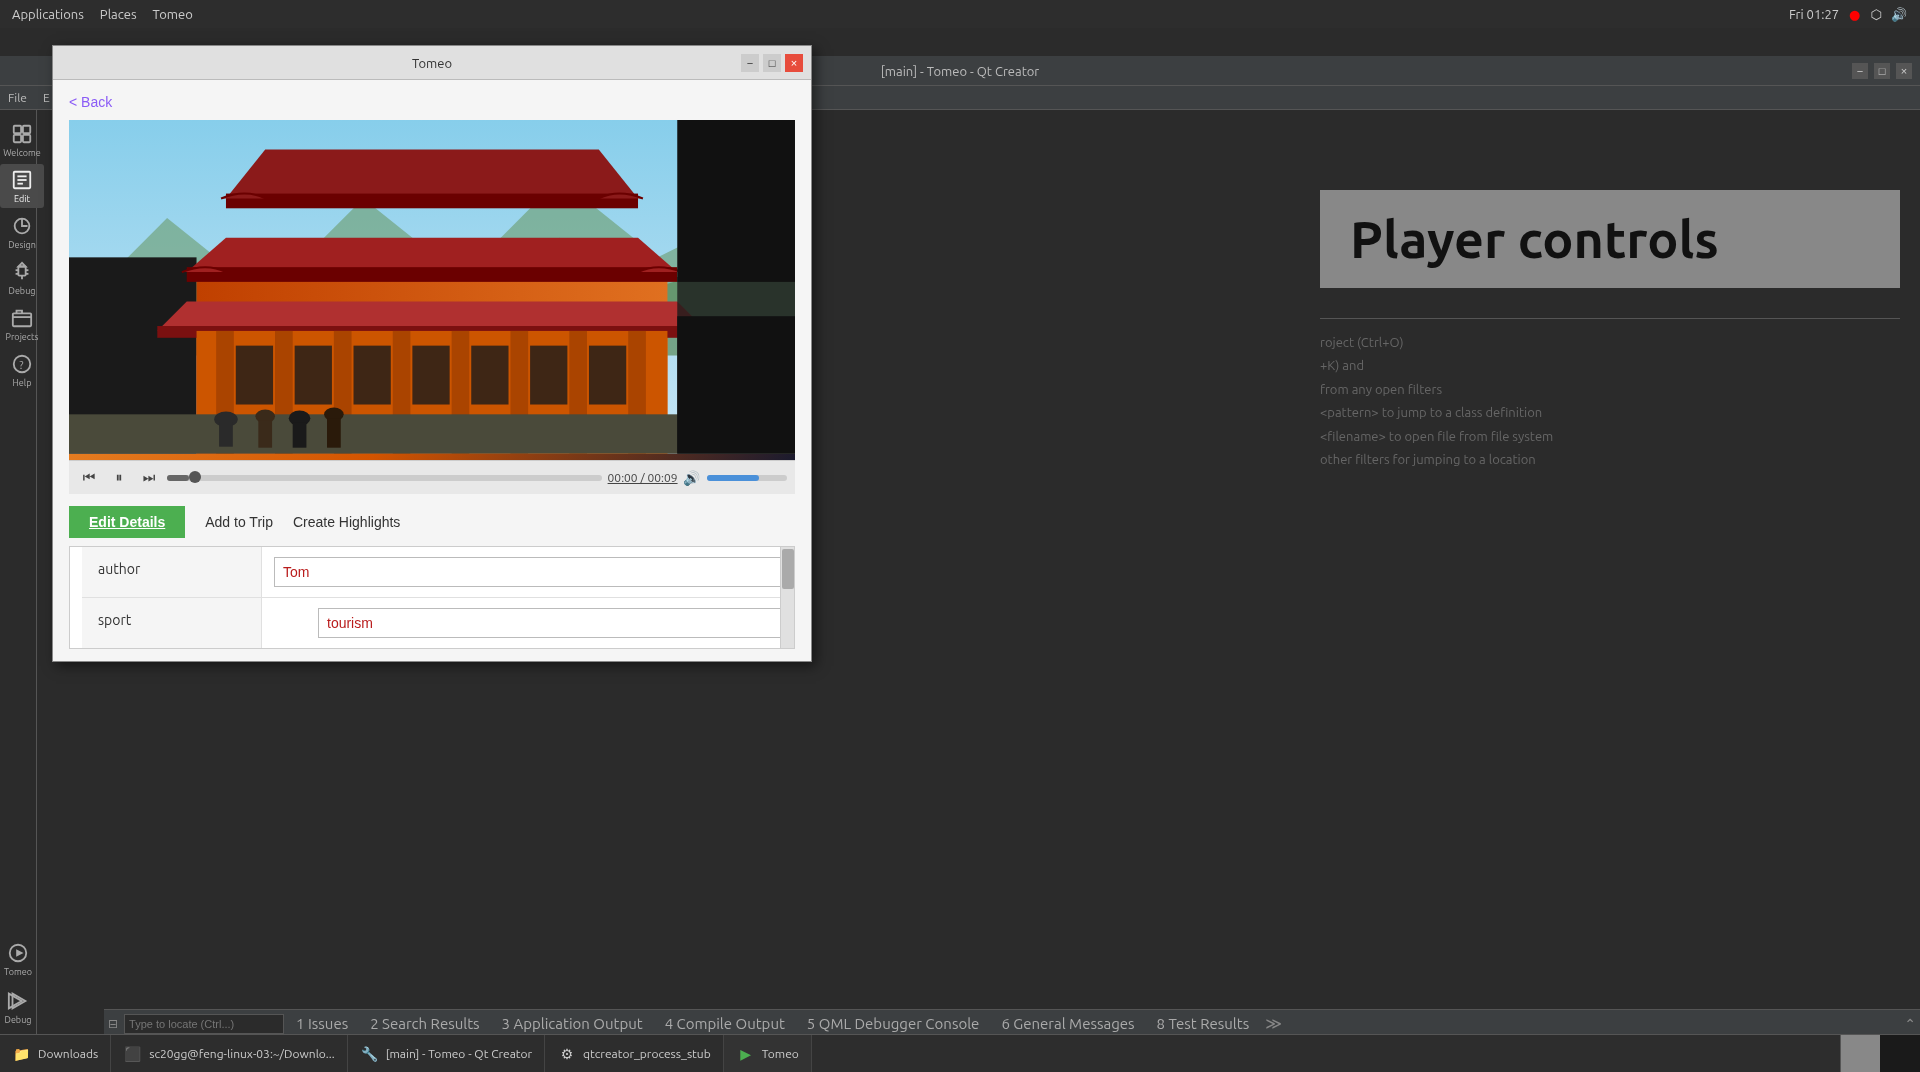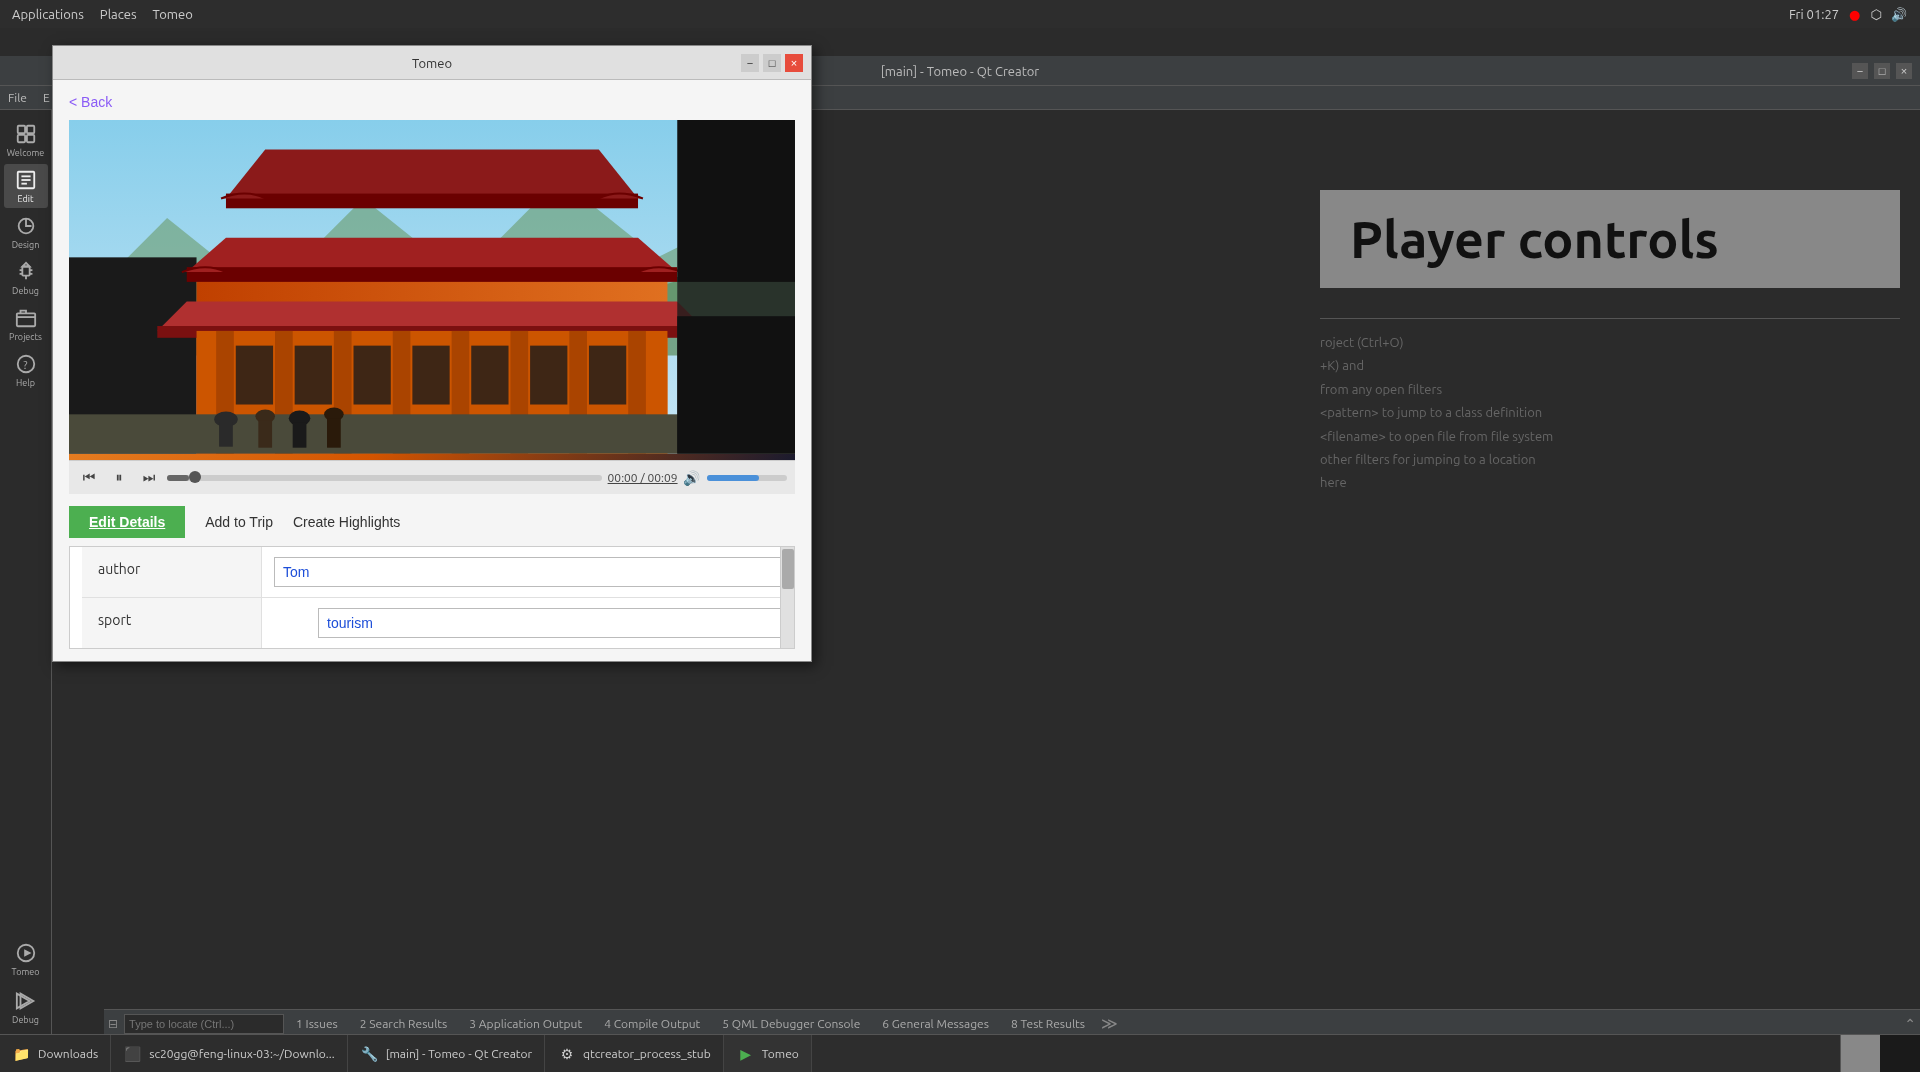--- a/index.html
+++ b/index.html
@@ -76,27 +76,26 @@
       gap: 16px;
       color: #bbb;
       font-size: 12px;
       border-bottom: 1px solid #555;
     }
 
     
     .left-sidebar {
       position: absolute;
       top: 82px; left: 0;
-      width: 52px;
+      width: 37px;
       bottom: 35px;
       background: #2b2b2b;
       border-right: 1px solid #555;
       display: flex;
       flex-direction: column;
-      align-items: center;
       padding-top: 8px;
       gap: 2px;
     }
     .sidebar-icon {
       width: 44px;
       height: 44px;
       display: flex;
       flex-direction: column;
       align-items: center;
       justify-content: center;
@@ -355,21 +354,21 @@
     }
     .form-value {
       flex: 1;
       padding: 10px 12px;
     }
     .form-input {
       width: 100%;
       border: 1px solid #bbb;
       padding: 6px 8px;
       font-size: 14px;
-      color: #1d4ed8;
+      color: #b91c1c;
       background: white;
       outline: none;
     }
 
     
     .bottom-bar {
       position: fixed;
       bottom: 0; left: 0; right: 0;
       height: 38px;
       background: #2d2d2d;
@@ -413,21 +412,21 @@
       background: #3c3f41;
       border-top: 1px solid #555;
       display: flex;
       align-items: center;
       padding: 0 4px;
       gap: 2px;
     }
     .qt-bottom-tab {
       height: 24px;
       padding: 0 10px;
-      font-size: 12px;
+      font-size: 15px;
       color: #aaa;
       cursor: pointer;
       display: flex; align-items: center;
       border-radius: 2px;
     }
   </style>
 </head>
 <body>
 
 <div class="system-bar">
@@ -538,21 +537,20 @@
         <span>Player controls</span>
       </div>
       <div class="qt-divider"></div>
       <div class="qt-hint-list">
         <div>roject (Ctrl+O)</div>
         <div>+K) and</div>
         <div>from any open filters</div>
         <div>&lt;pattern&gt; to jump to a class definition</div>
         <div>&lt;filename&gt; to open file from file system</div>
         <div>other filters for jumping to a location</div>
-        <div>here</div>
       </div>
     </div>
 
     <div class="qt-bottom-tabs">
       <span style="color:#888; font-size:12px; margin-right:4px;">⊟</span>
       <input type="text" style="height: 20px; width: 160px; background: rgb(43, 43, 43); border: 1px solid rgb(85, 85, 85); color: rgb(170, 170, 170); font-size: 11px; padding: 0px 4px;" placeholder="Type to locate (Ctrl...)">
       <div class="qt-bottom-tab">
         <span>1 Issues</span>
       </div>
       <div class="qt-bottom-tab">

